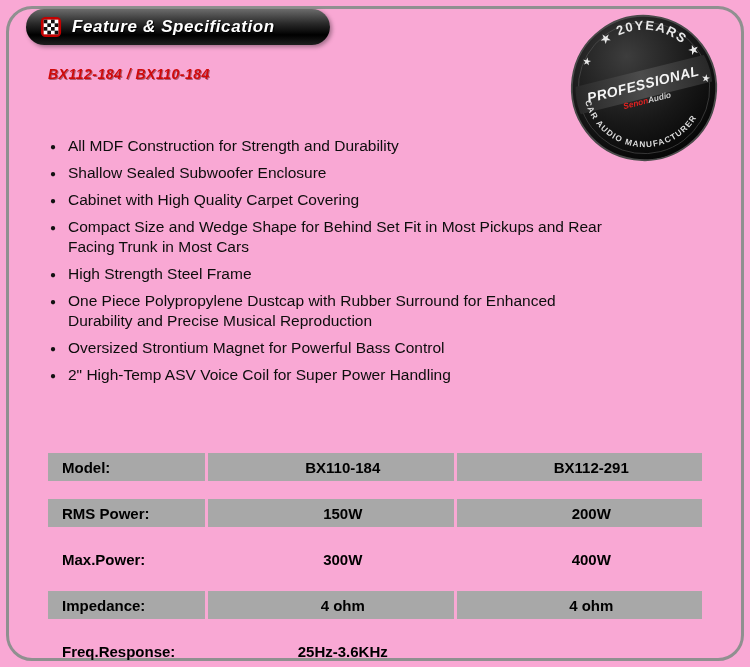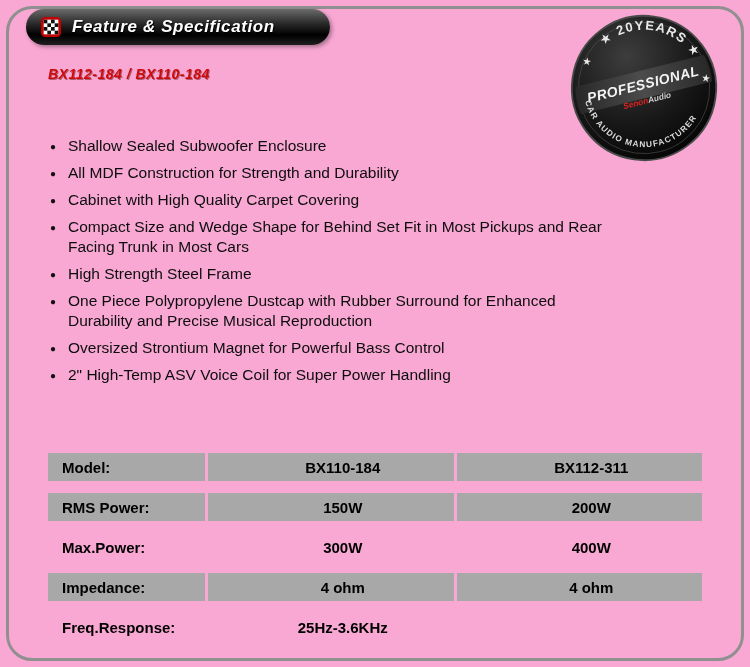--- a/index.html
+++ b/index.html
@@ -52,21 +52,21 @@
   .features li{
     position:relative;padding-left:18px;margin:0 0 7px 0;
     font-size:15.5px;line-height:20px;font-weight:500;color:#0d0d0d;max-width:545px;
   }
   .features li::before{
     content:"\25CF";position:absolute;left:0;top:1px;font-size:10px;color:#111;
   }
   
   .spec-table{
     position:absolute;left:48px;top:453px;width:654px;
-    display:flex;flex-direction:column;row-gap:12px;
+    display:flex;flex-direction:column;row-gap:18px;
   }
   .spec-row{
     display:grid;grid-template-columns:157px 1fr 1fr;column-gap:3px;height:28px;
   }
   .spec-row .cell{
     display:flex;align-items:center;font-size:15px;font-weight:700;color:#000;
     background:transparent;
   }
   .spec-row .cell.label{padding-left:14px;justify-content:flex-start;}
   .spec-row .cell.value{justify-content:center;padding-left:24px;}
@@ -129,35 +129,35 @@
       <text class="badge-arc-top"><textPath href="#arcTop" startOffset="50%" text-anchor="middle">★ 20YEARS ★</textPath></text>
       <text class="badge-arc-bottom"><textPath href="#arcBottom" startOffset="50%" text-anchor="middle">CAR AUDIO MANUFACTURER</textPath></text>
       <text x="10" y="64" class="badge-star">★</text>
       <text x="140" y="64" class="badge-star">★</text>
     </svg>
   </div>
 
   <div class="model-title">BX112-184 / BX110-184</div>
 
   <ul class="features">
+      <li>All MDF Construction for Strength and Durability</li>
       <li>Shallow Sealed Subwoofer Enclosure</li>
-      <li>All MDF Construction for Strength and Durability</li>
       <li>Cabinet with High Quality Carpet Covering</li>
       <li>Compact Size and Wedge Shape for Behind Set Fit in Most Pickups and Rear Facing Trunk in Most Cars</li>
       <li>High Strength Steel Frame</li>
       <li>One Piece Polypropylene Dustcap with Rubber Surround for Enhanced Durability and Precise Musical Reproduction</li>
       <li>Oversized Strontium Magnet for Powerful Bass Control</li>
       <li>2" High-Temp ASV Voice Coil for Super Power Handling</li>
     </ul>
 
   <div class="spec-table">
       <div class="spec-row shaded">
         <div class="cell label">Model:</div>
         <div class="cell value">BX110-184</div>
-        <div class="cell value">BX112-311</div>
+        <div class="cell value">BX112-291</div>
       </div>
       <div class="spec-row shaded">
         <div class="cell label">RMS Power:</div>
         <div class="cell value">150W</div>
         <div class="cell value">200W</div>
       </div>
       <div class="spec-row">
         <div class="cell label">Max.Power:</div>
         <div class="cell value">300W</div>
         <div class="cell value">400W</div>

